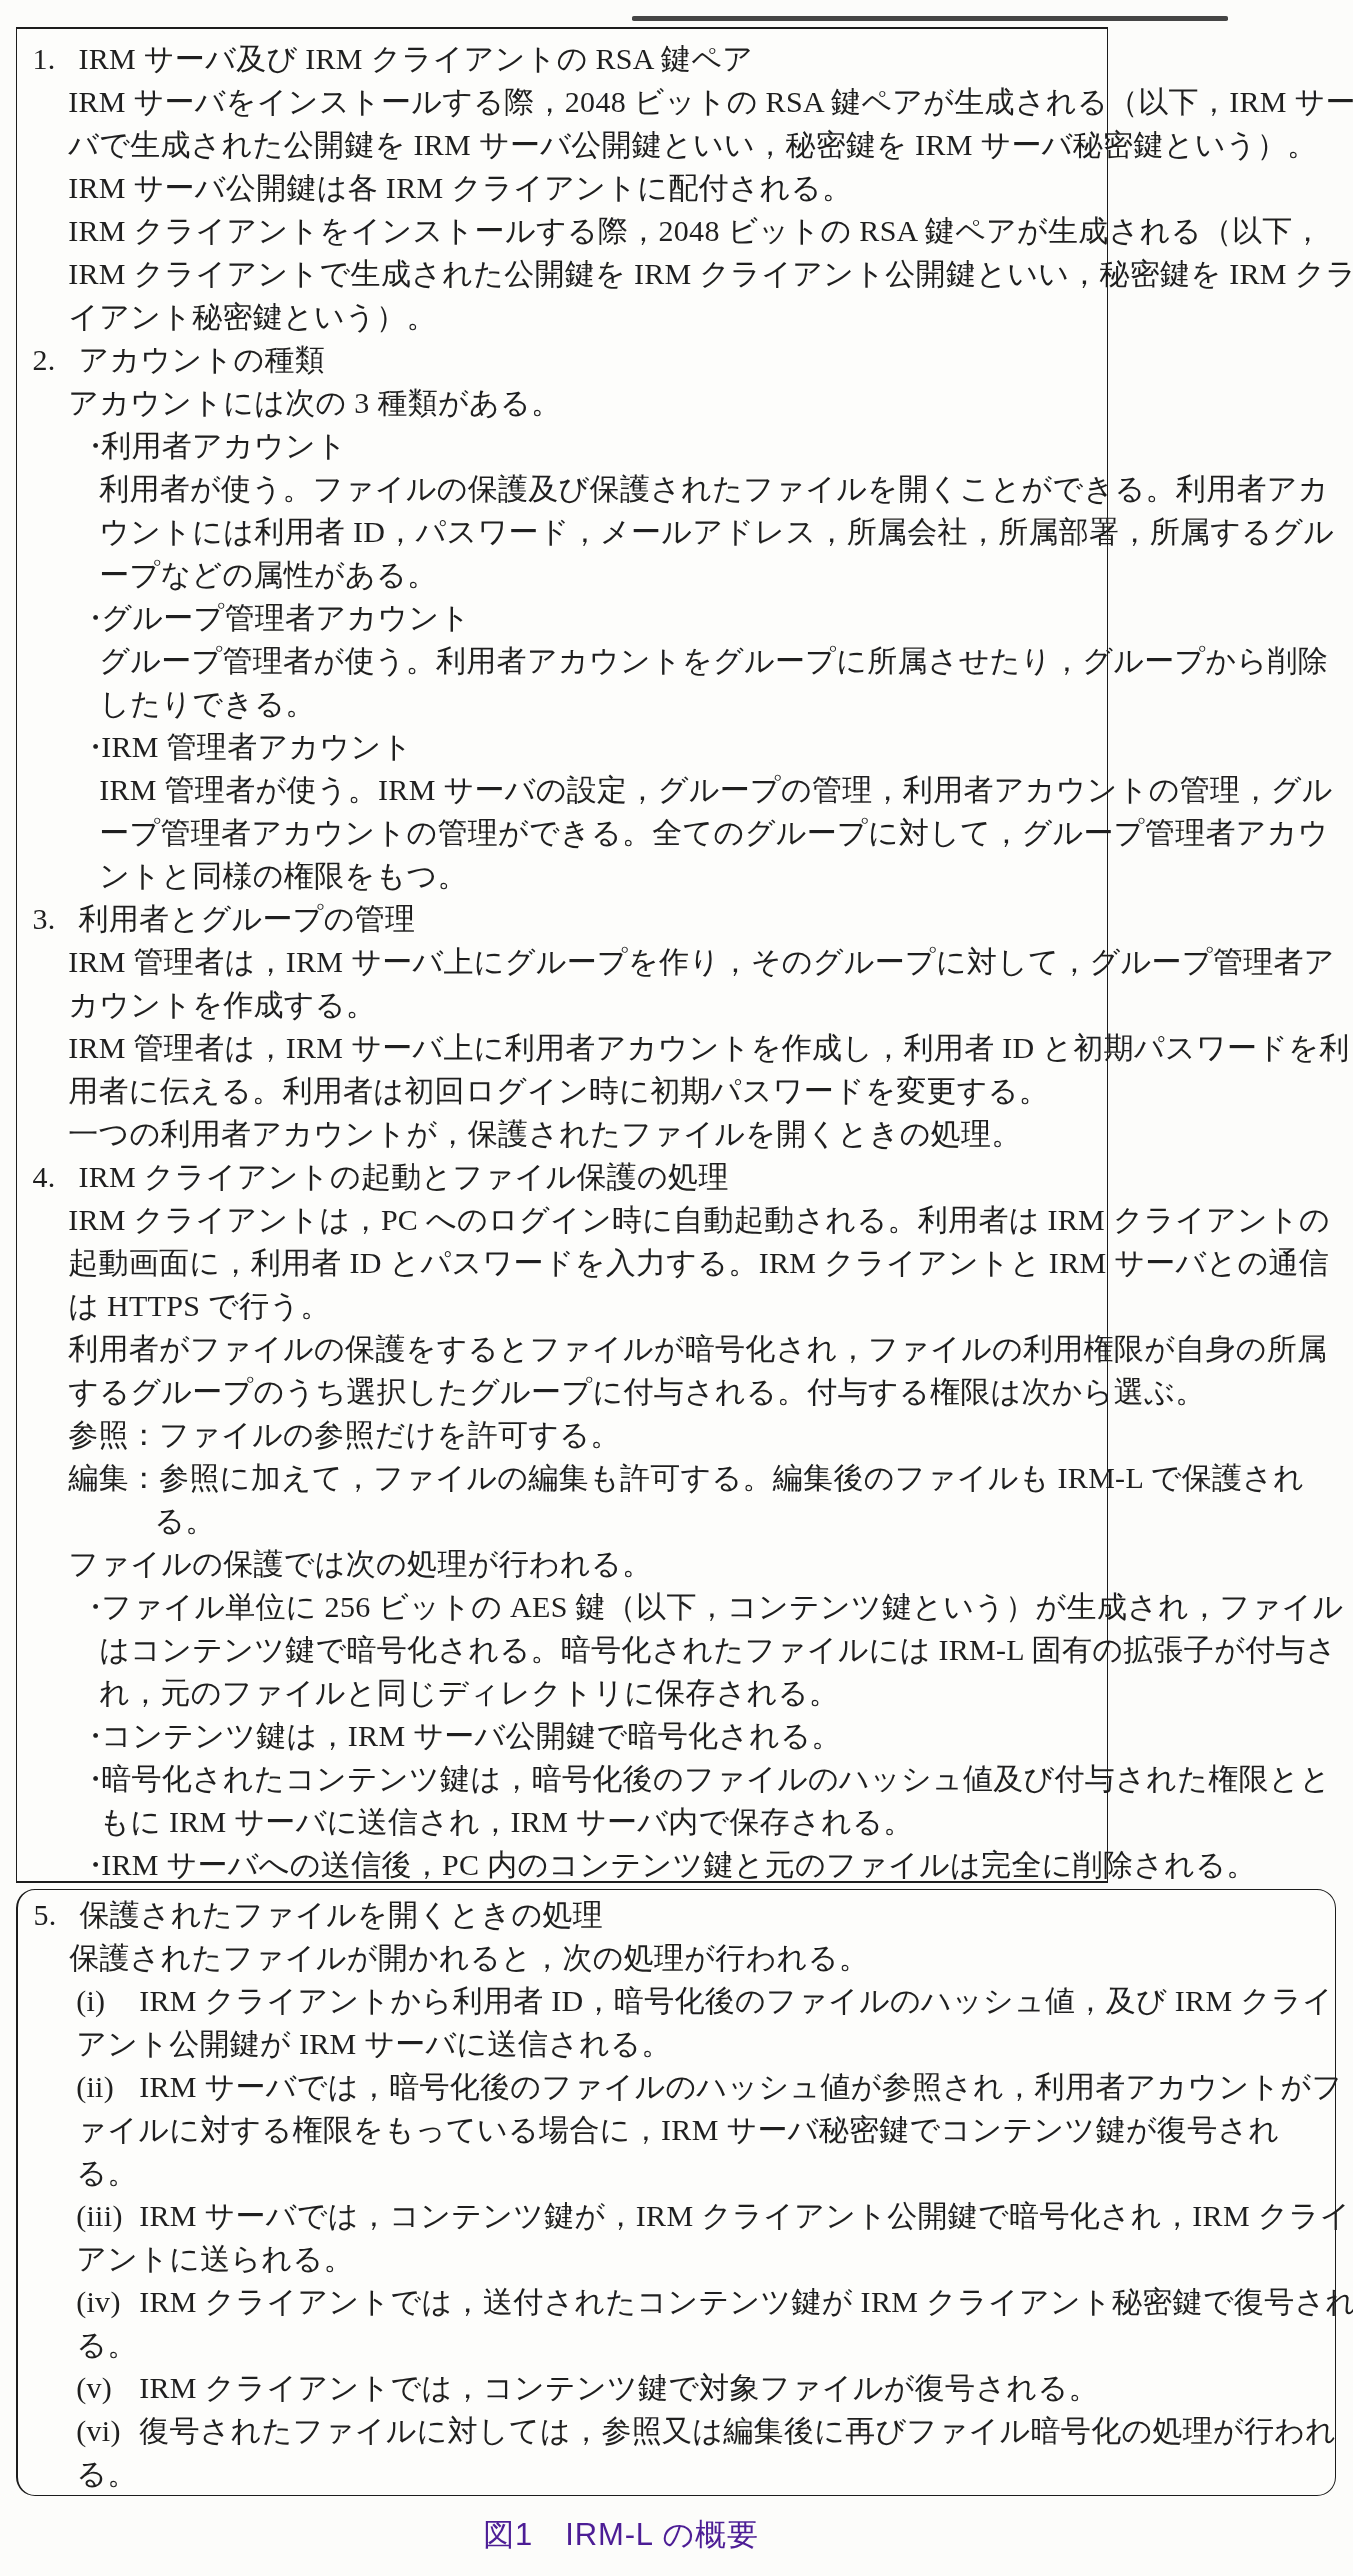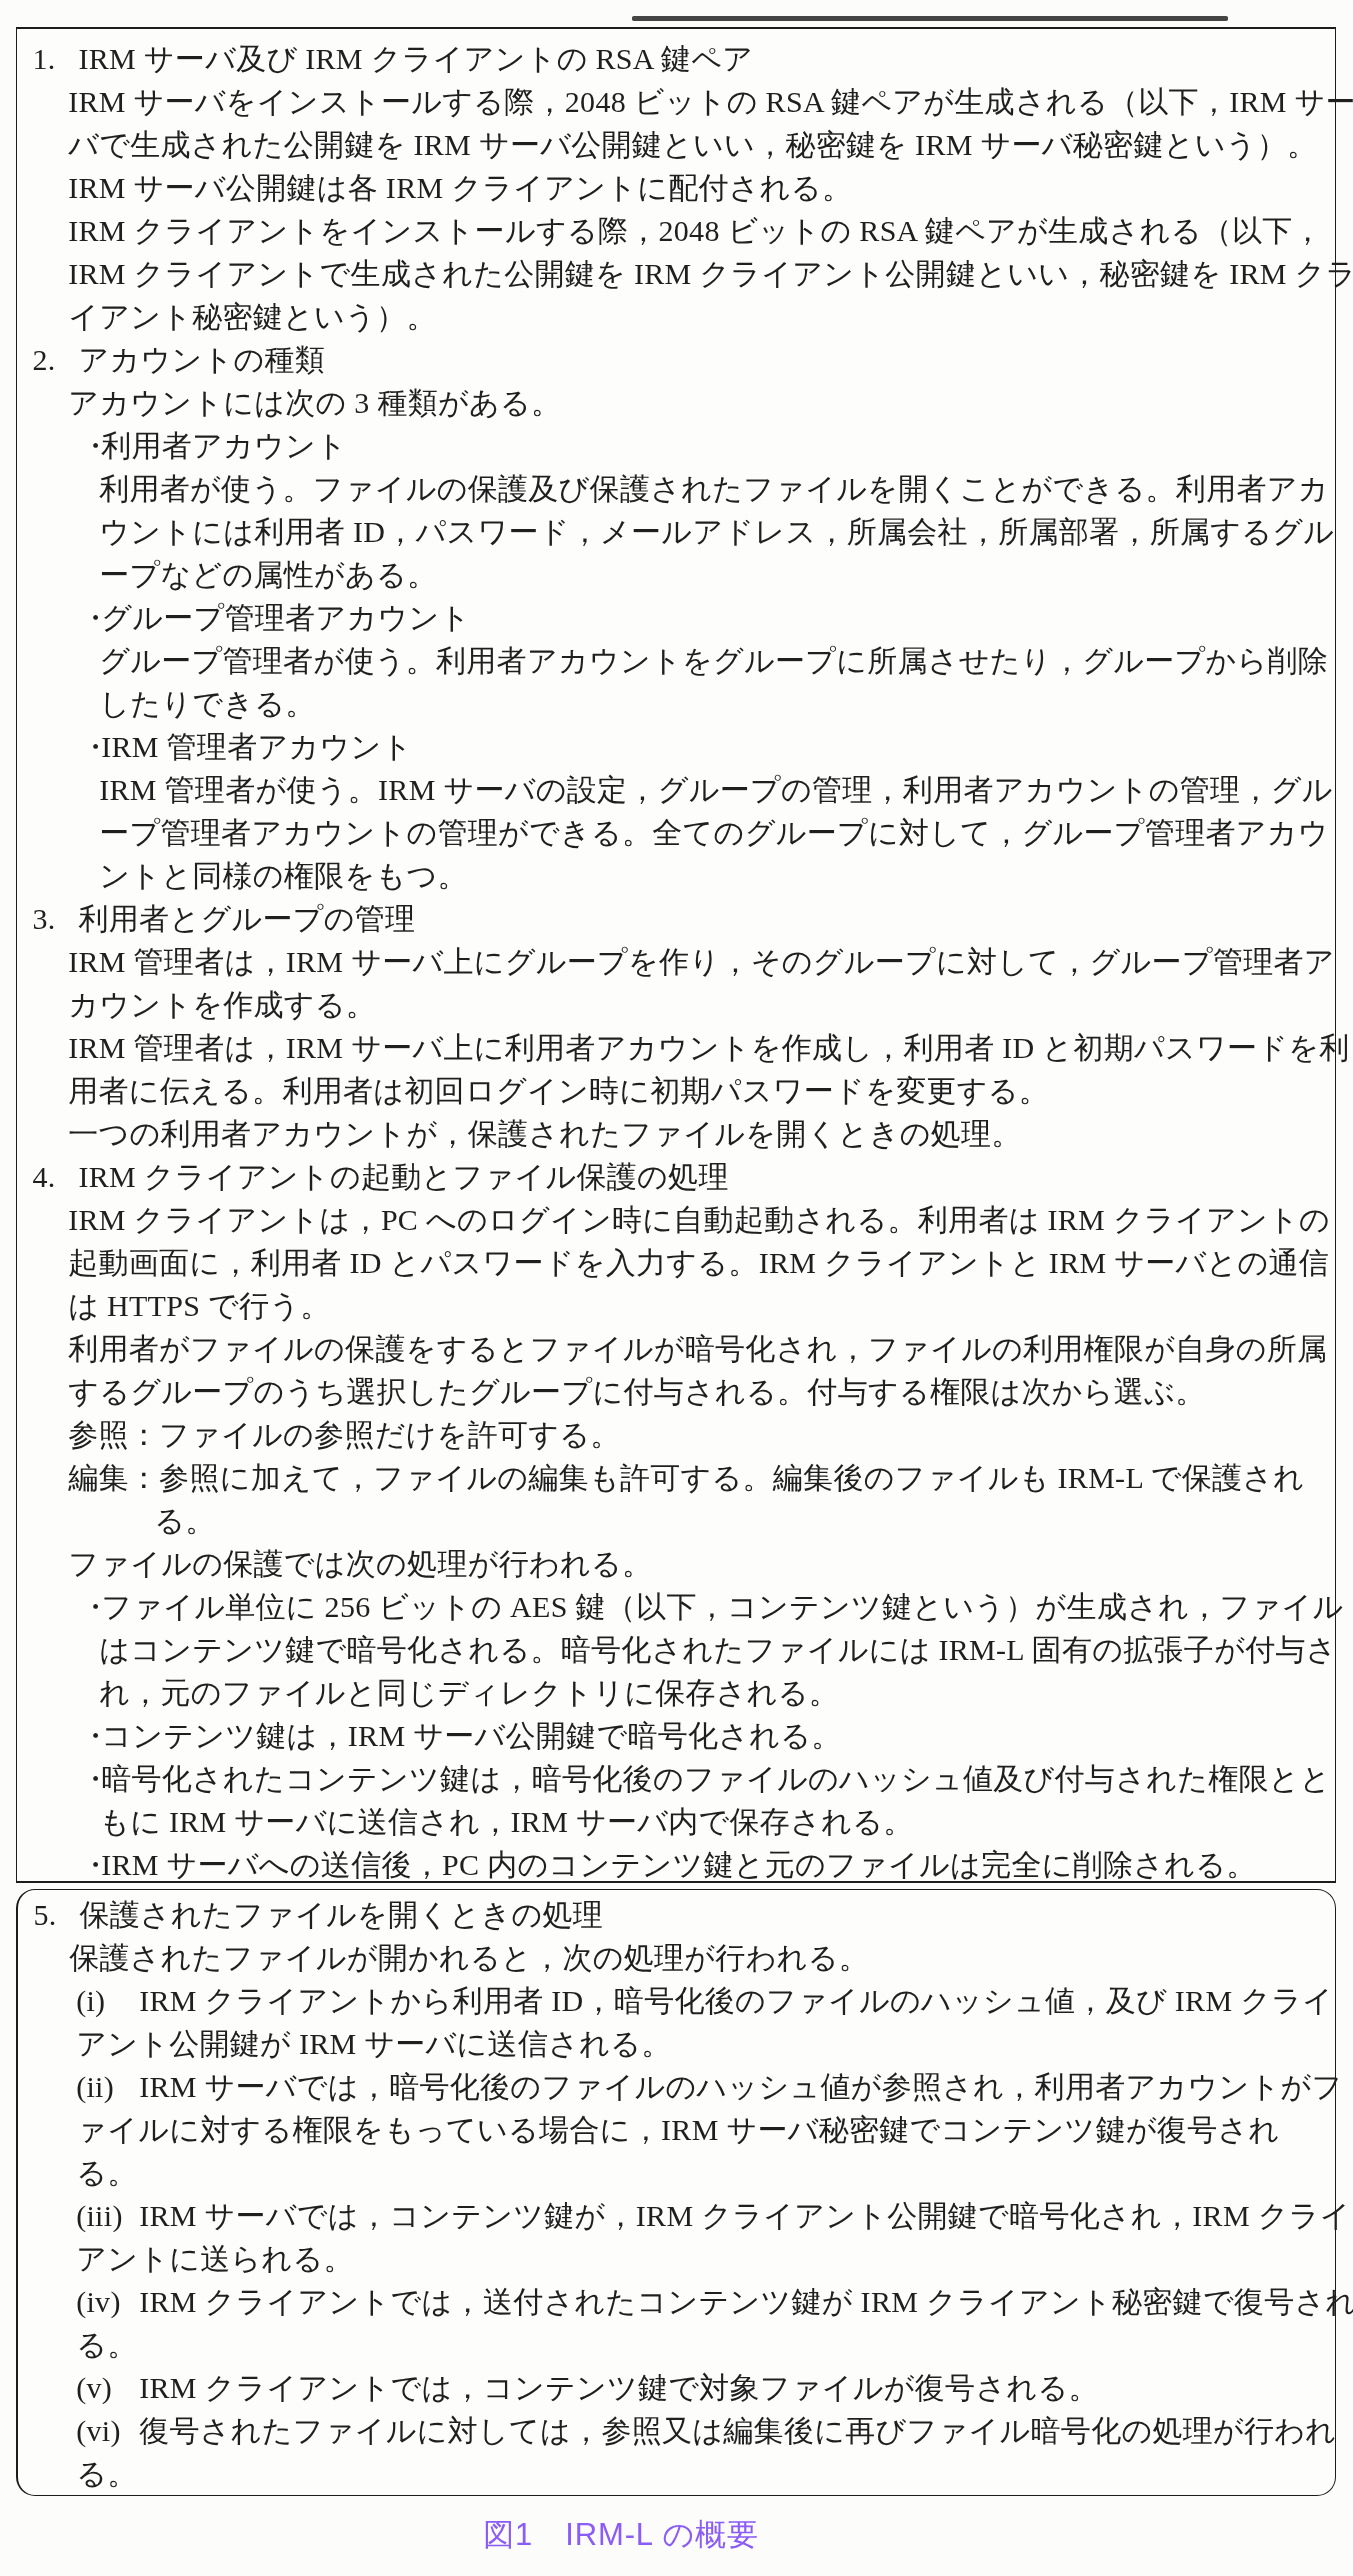--- a/index.html
+++ b/index.html
@@ -11,38 +11,38 @@
     color:#1f1f1f;
   }
   .scan-artifact{
     position:absolute;top:16.2px;left:632px;width:596px;height:4.5px;
     background:#242424;opacity:.85;border-radius:1.8px;
   }
   .box{
     position:absolute;left:16.2px;box-sizing:border-box;
     border:1.8px solid #1c1c1c;background:#fdfdfb;
   }
-  .box1{top:27px;width:1320px;height:1856px;border-top-width:2.7px;border-bottom-width:2.7px;padding-top:8.1px;}
+  .box1{top:27px;width:1092px;height:1856px;border-top-width:2.7px;border-bottom-width:2.7px;padding-top:8.1px;}
   .box2{top:1889px;width:1320px;height:607px;border-left-width:2.7px;padding-top:2.7px;border-radius:19px;}
   .ln{
     white-space:nowrap;height:43px;line-height:43px;
     font-size:30px;letter-spacing:0.3px;
   }
   .ln .mk{display:inline-block;vertical-align:top;}
   .num{padding-left:15.3px;}   .num .mk{width:46px;}
   .body{padding-left:51px;}
   .bullet{padding-left:63px;}.bullet .mk{width:21px;}
   .l2{padding-left:82px;}
   .ru{padding-left:137px;}
   .rom{padding-left:58px;}   .rom .mk{width:63px;}
   .romc{padding-left:58px;}
   .caption{
     position:absolute;top:2515px;left:0;width:1354px;text-align:center;
     font-family:"Liberation Sans","DejaVu Sans",sans-serif;
-    font-size:31px;line-height:40px;color:#8b5cf6;
+    font-size:31px;line-height:40px;color:#4c1d95;
   }
   .caption-inner{display:inline-block;transform:translateX(-56px);letter-spacing:0.9px;}
 </style>
 </head>
 <body>
 
 <div class="scan-artifact"></div>
 
 <div class="box box1" id="box1">
     <div class="ln num"><span class="mk">1.</span><span>IRM サーバ及び IRM クライアントの RSA 鍵ペア</span></div>

